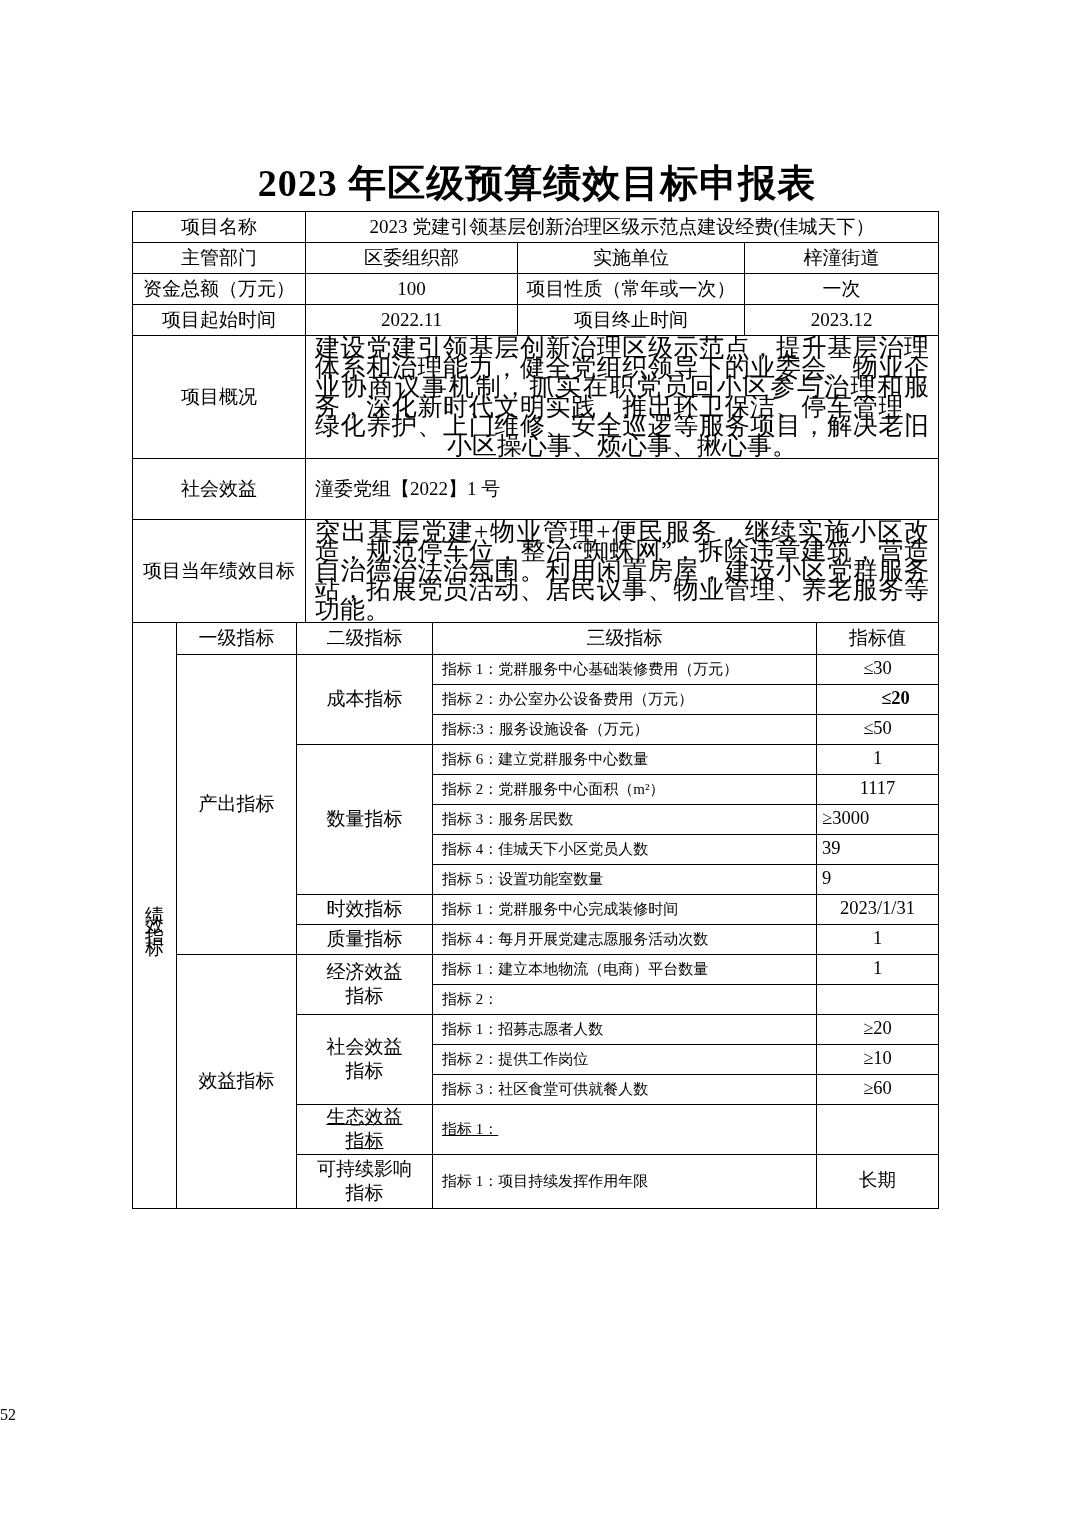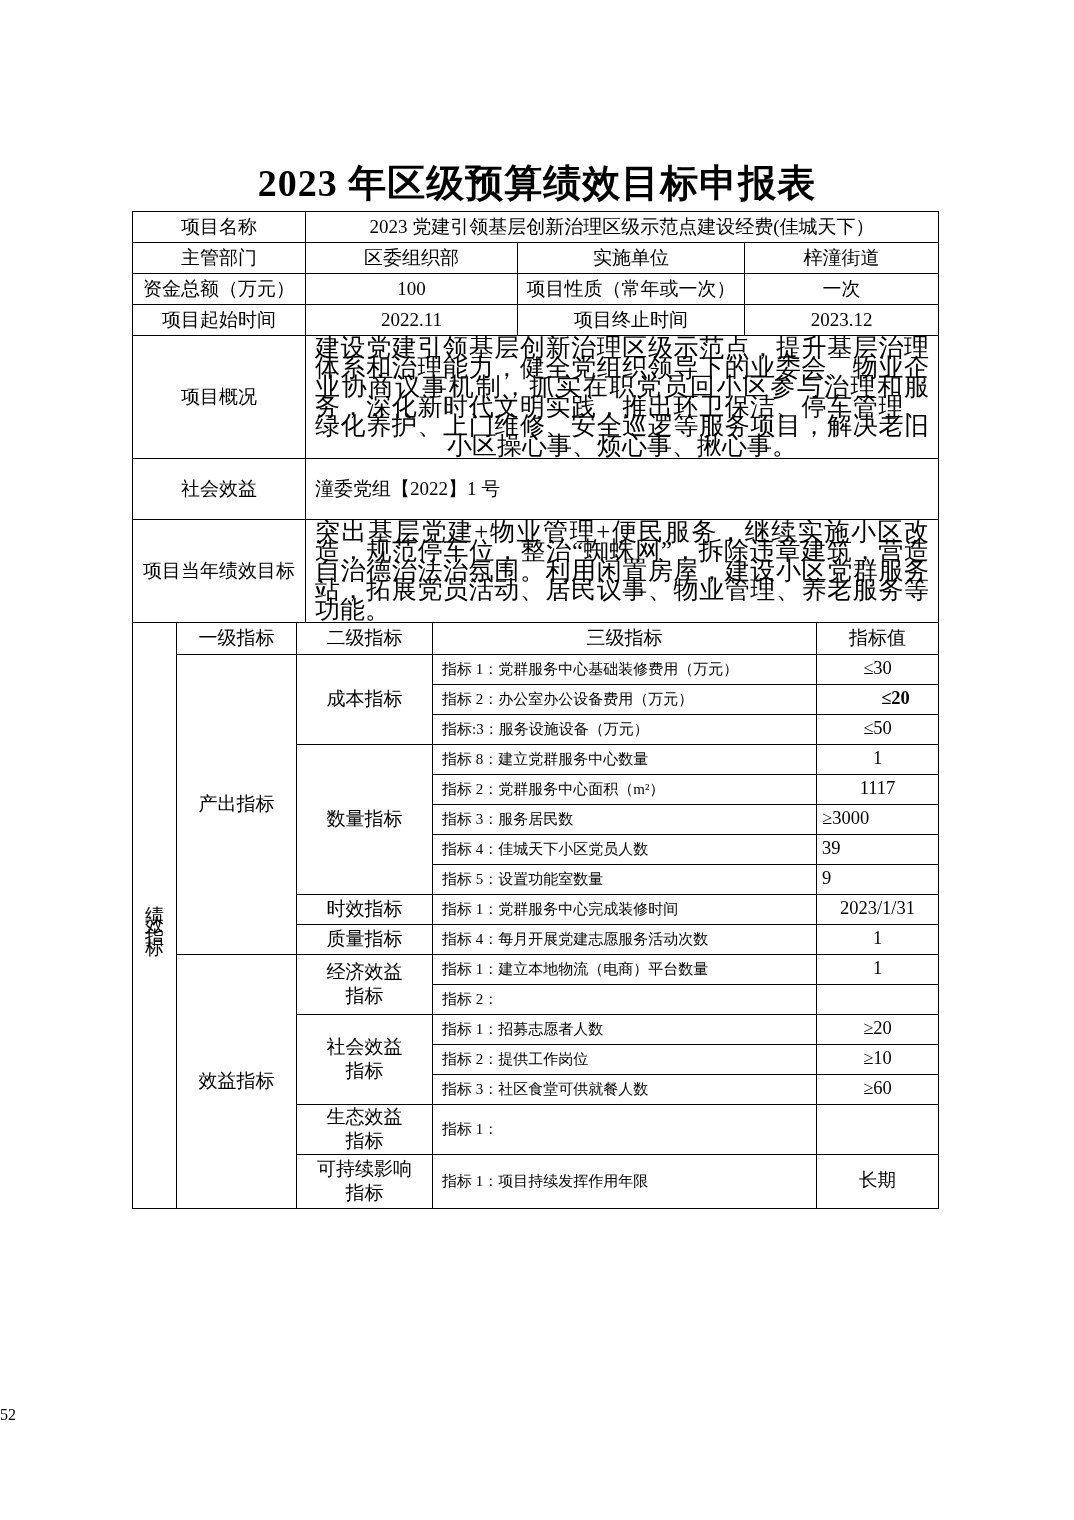--- a/index.html
+++ b/index.html
@@ -73,21 +73,21 @@
     letter-spacing: 11px;
     font-size: 19px;
   }
   .l2cell { text-align: center; white-space: pre-line; line-height: 24px; }
   .h31 { height: 31px; }
   .h116 { height: 116px; }
   .h61 { height: 61px; }
   .h92 { height: 92px; }
   .h32 { height: 32px; }
   .h30 { height: 30px; }
-  .h50 { height: 50px; }
+  .h50 { height: 50px; text-decoration: underline; }
   .h54 { height: 54px; }
   .pageno {
     position: absolute;
     top: 1406px;
     left: 0;
     width: 100%;
     font-size: 16px;
   }
 </style>
 </head>
@@ -171,21 +171,21 @@
       <tr class="h30">
         <td class="lab3">指标 2：办公室办公设备费用（万元）</td>
         <td class="valcell val-bold">≤20</td>
       </tr>
       <tr class="h30">
         <td class="lab3">指标:3：服务设施设备（万元）</td>
         <td class="valcell">≤50</td>
       </tr>
       <tr class="h30">
         <td class="l2cell" rowspan="5">数量指标</td>
-        <td class="lab3">指标 8：建立党群服务中心数量</td>
+        <td class="lab3">指标 6：建立党群服务中心数量</td>
         <td class="valcell">1</td>
       </tr>
       <tr class="h30">
         <td class="lab3">指标 2：党群服务中心面积（m²）</td>
         <td class="valcell">1117</td>
       </tr>
       <tr class="h30">
         <td class="lab3">指标 3：服务居民数</td>
         <td class="valcell val-left">≥3000</td>
       </tr>

